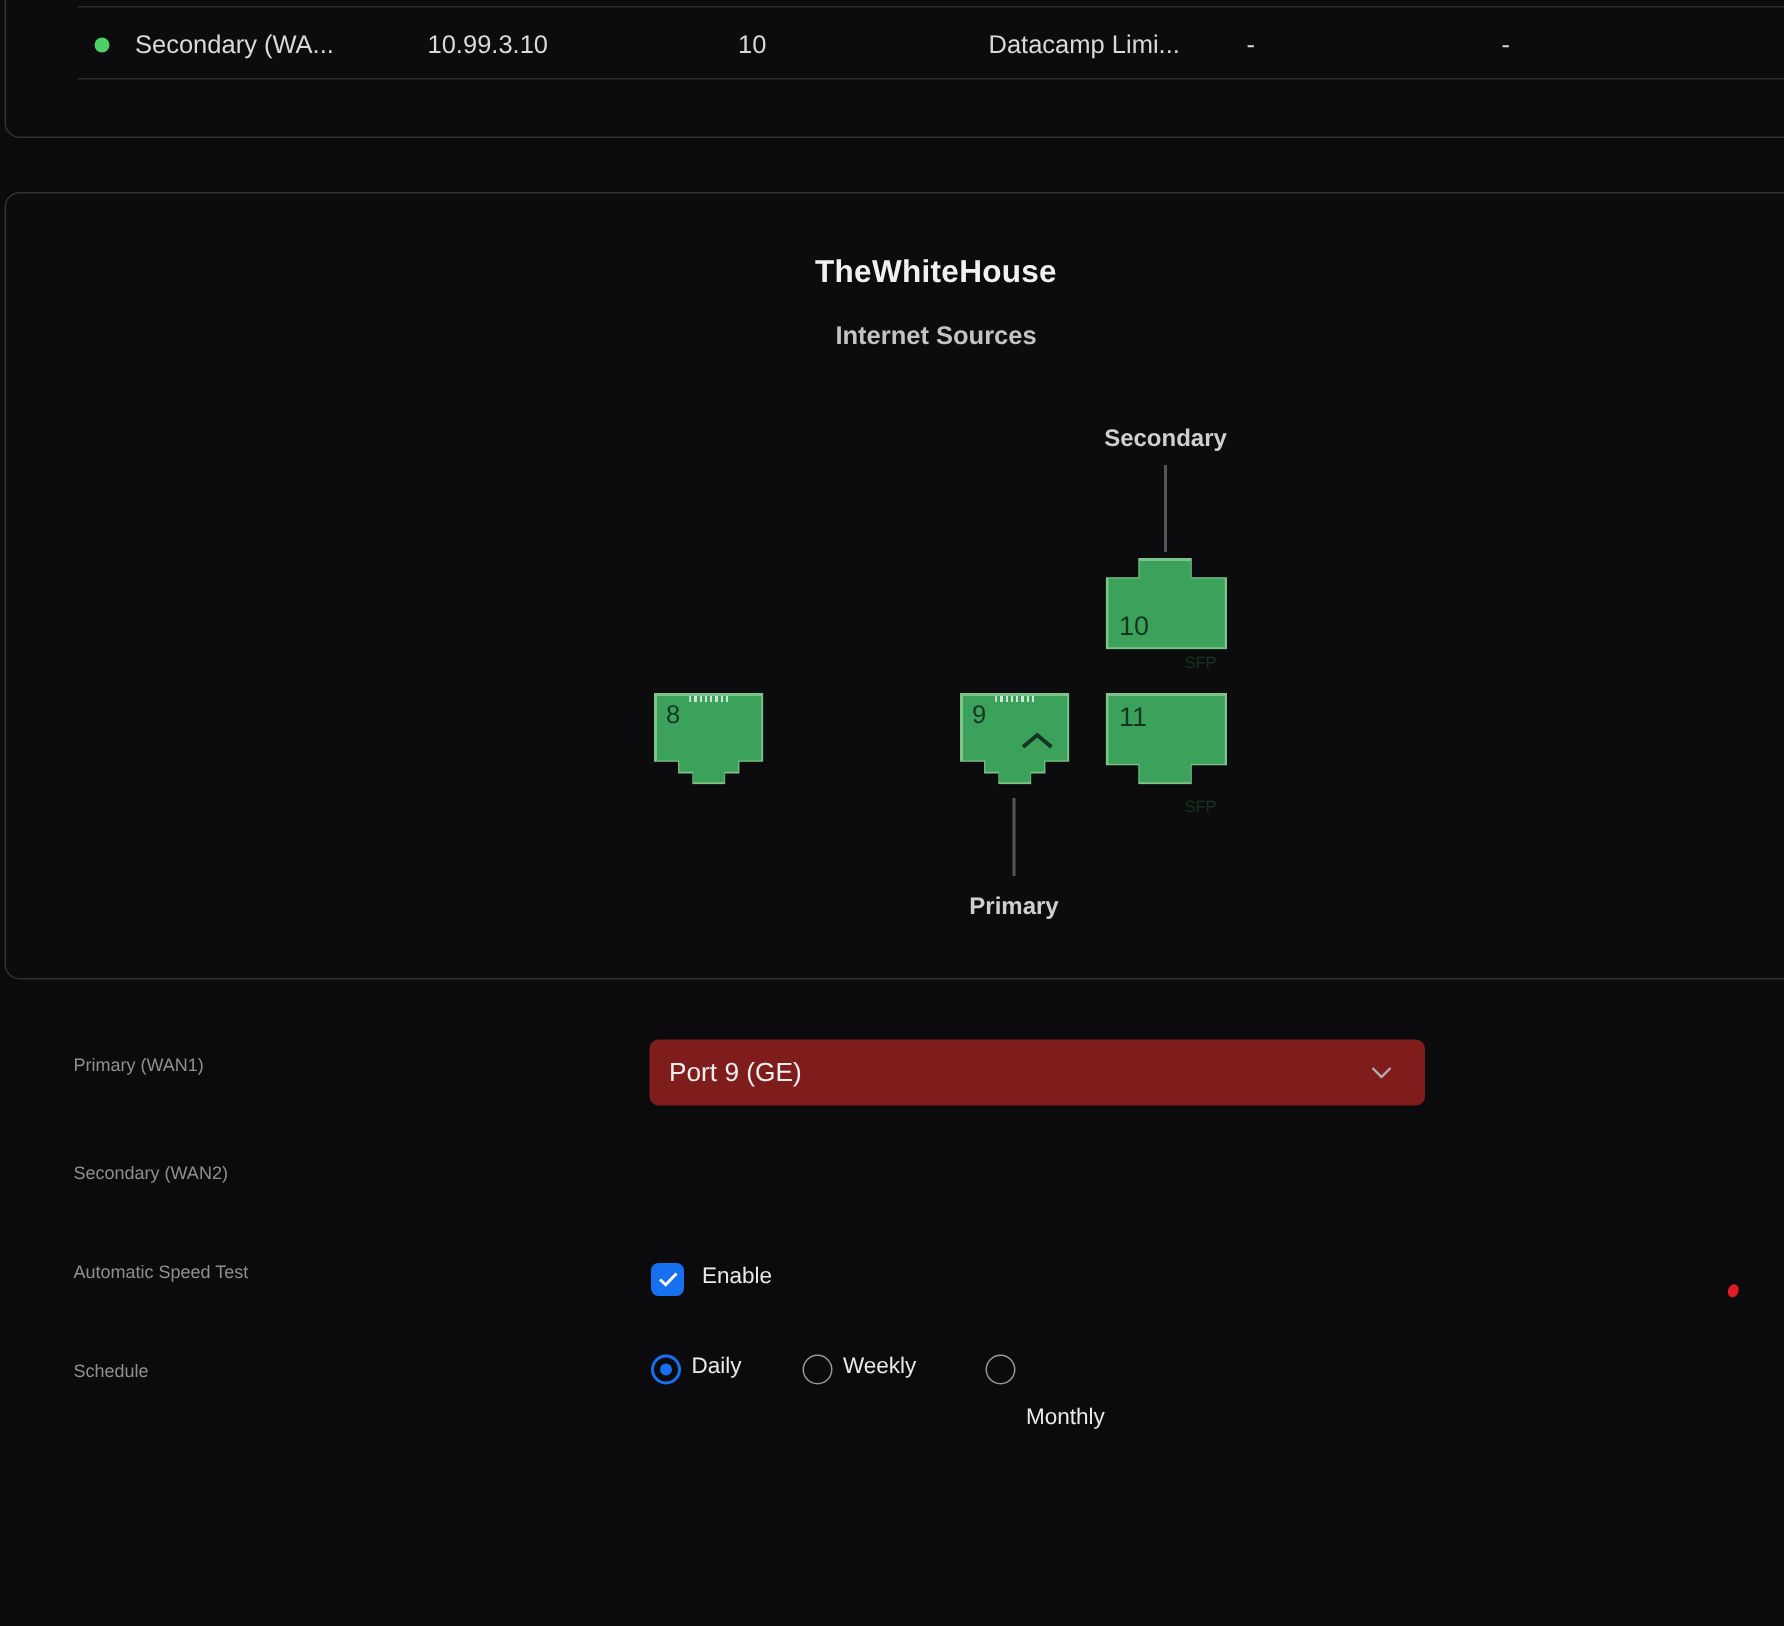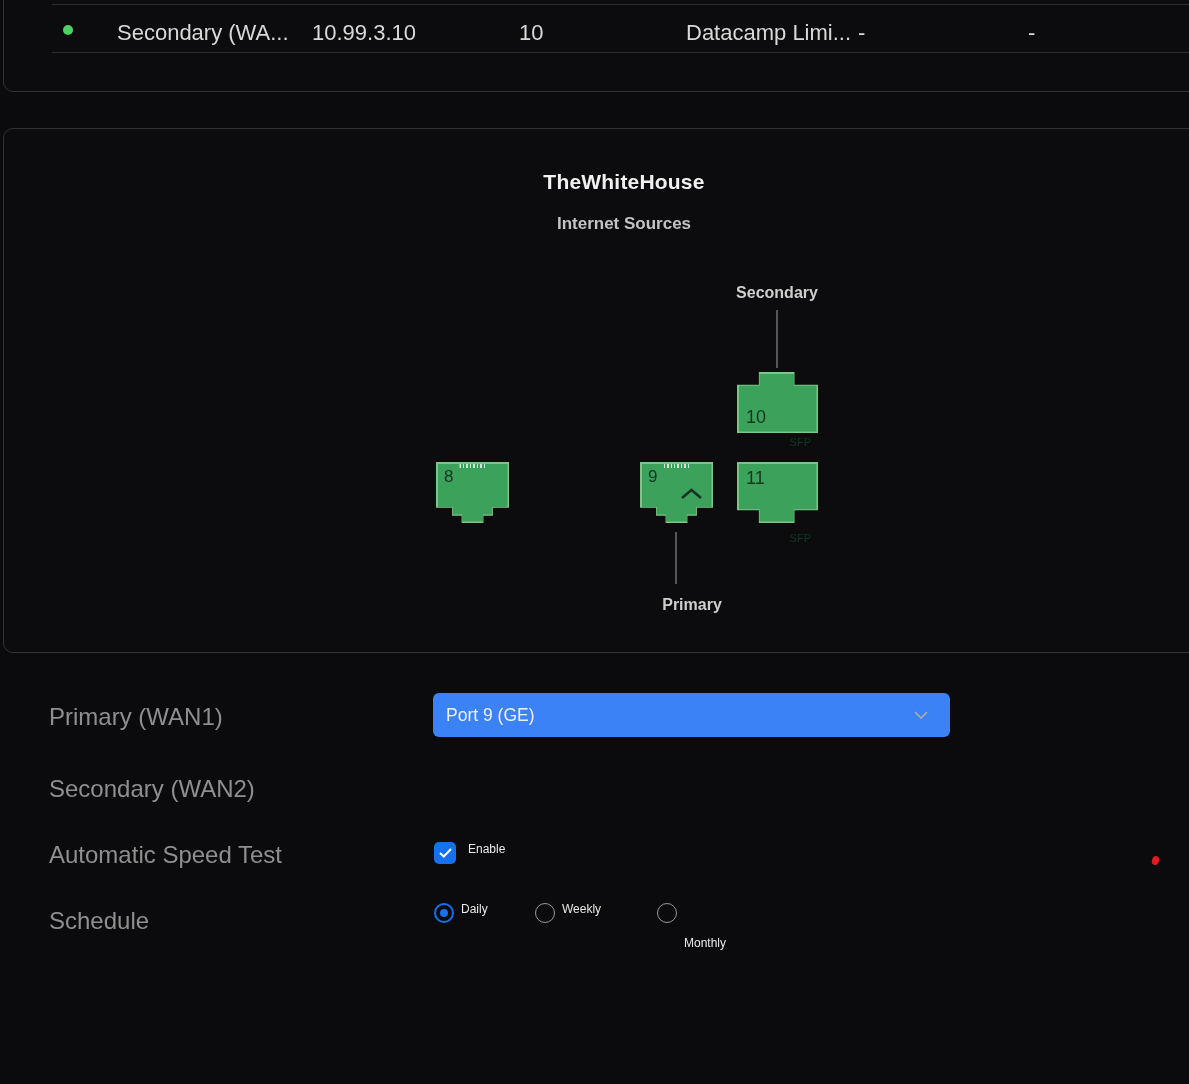--- a/index.html
+++ b/index.html
@@ -6,21 +6,21 @@
   html,body { width:1189px; height:1084px; background:#0b0b0d; overflow:hidden;
               font-family:"Liberation Sans", sans-serif; }
   #app { position:absolute; left:0; top:0; width:1189px; height:1084px; }
 
   .card { position:absolute; border:1px solid #313238; border-radius:10px; background:#0c0c0e; }
   #card-table { left:3px; top:-32px; width:1242px; height:124px; }
   #card-diagram { left:3px; top:128px; width:1242px; height:525px; }
 
   .divider { position:absolute; left:52px; width:1137px; height:0; border-top:1px solid #2b2c30; }
 
-  .cell { position:absolute; top:20px; font-size:22px; color:#d9d9d9; white-space:nowrap;margin-left:27px; }
+  .cell { position:absolute; top:20px; font-size:17px; color:#d9d9d9; white-space:nowrap; }
   #status-dot { position:absolute; left:63px; top:25px; width:10px; height:10px; border-radius:50%; background:#4bd164; }
 
   #device-title { position:absolute; left:3px; top:170px; width:1242px; text-align:center;
                   font-size:21px; font-weight:bold; color:#f1f1f1; letter-spacing:.2px; }
   #section-subtitle { position:absolute; left:3px; top:214px; width:1242px; text-align:center;
                       font-size:17px; font-weight:bold; color:#c3c3c5; }
 
   .port-callout { position:absolute; width:160px; text-align:center; font-size:16px;
                   font-weight:bold; color:#cfcfcf; }
   .vline { position:absolute; width:2px; background:#55565a; }
@@ -34,29 +34,29 @@
   .sfp-top .shape-border, .sfp-top .shape-fill {
     clip-path:polygon(27% 0%,71% 0%,71% 21%,100% 21%,100% 100%,0% 100%,0% 21%,27% 21%); }
   .sfp-bottom .shape-border, .sfp-bottom .shape-fill {
     clip-path:polygon(0% 0%,100% 0%,100% 79%,71% 79%,71% 100%,27% 100%,27% 79%,0% 79%); }
   .port-num { position:absolute; font-size:17px; color:#143620; z-index:2; }
   .port-tag { position:absolute; font-size:11px; color:#143620; z-index:2;margin-top:40px; }
   .pins { position:absolute; left:50%; transform:translateX(-50%); top:2px; width:27px; height:4px; z-index:2;
           background:repeating-linear-gradient(90deg, rgba(255,255,255,.75) 0 1.5px, transparent 1.5px 3.5px); }
   .uplink-chevron { position:absolute; z-index:2; }
 
-  .form-label { position:absolute; left:49px; font-size:24px; color:#8f8f90; white-space:nowrap; }
-  .dropdown { position:absolute; background:#3b82f6; border-radius:6px; cursor:pointer; }
+  .form-label { position:absolute; left:49px; font-size:12px; color:#8f8f90; white-space:nowrap; }
+  .dropdown { position:absolute; background:#7f1d1d; border-radius:6px; cursor:pointer; }
   .dropdown .dd-value { position:absolute; left:13px; top:50%; transform:translateY(-50%);
                         font-size:17.5px; color:#efefef; white-space:nowrap; }
   .dd-chevron { position:absolute; right:22px; top:50%; transform:translateY(-50%); }
 
   #speedtest-checkbox { position:absolute; left:434px; top:842px; width:22px; height:22px;
       border-radius:5px; background:#1670f0; cursor:pointer; display:flex; align-items:center; justify-content:center; }
-  .option-label { position:absolute; font-size:12px; color:#e9e9e9; white-space:nowrap; }
+  .option-label { position:absolute; font-size:15px; color:#e9e9e9; white-space:nowrap; }
 
   .radio { position:absolute; top:903px; width:20px; height:20px; border-radius:50%; cursor:pointer; }
   .radio.selected { border:2px solid #1670f0; }
   .radio.selected::after { content:""; position:absolute; left:4px; top:4px; width:8px; height:8px;
       border-radius:50%; background:#1670f0; }
   .radio.unselected { border:1.5px solid #97979a; }
 
   #red-dot { position:absolute; left:1152px; top:856px; width:7px; height:9px; border-radius:50%;
              background:#e01b24; transform:rotate(20deg); }
 </style>
@@ -111,21 +111,21 @@
   </div>
 
   <div class="port sfp-bottom" style="left:737px; top:462px; width:81px; height:61px;">
     <div class="shape-border"></div>
     <div class="shape-fill"></div>
     <span class="port-num" style="left:9px; top:6px; font-size:18px;">11</span>
     <span class="port-tag" style="right:7px; top:30px;">SFP</span>
   </div>
 
   <div class="vline" style="left:675px; top:532px; height:52px;"></div>
-  <div class="port-callout" style="left:612px; top:596px;">Primary</div>
+  <div class="port-callout" style="left:596px; top:596px;">Primary</div>
 
   <div class="form-label" style="top:703px;">Primary (WAN1)</div>
   <div class="dropdown" style="left:433px; top:693px; width:517px; height:44px;">
     <span class="dd-value">Port 9 (GE)</span>
     <svg class="dd-chevron" width="14" height="8" viewBox="0 0 14 8">
       <polyline points="1,1 7,7 13,1" fill="none" stroke="#aeaeb0" stroke-width="1.6"></polyline>
     </svg>
   </div>
 
   <div class="form-label" style="top:775px;">Secondary (WAN2)</div>

